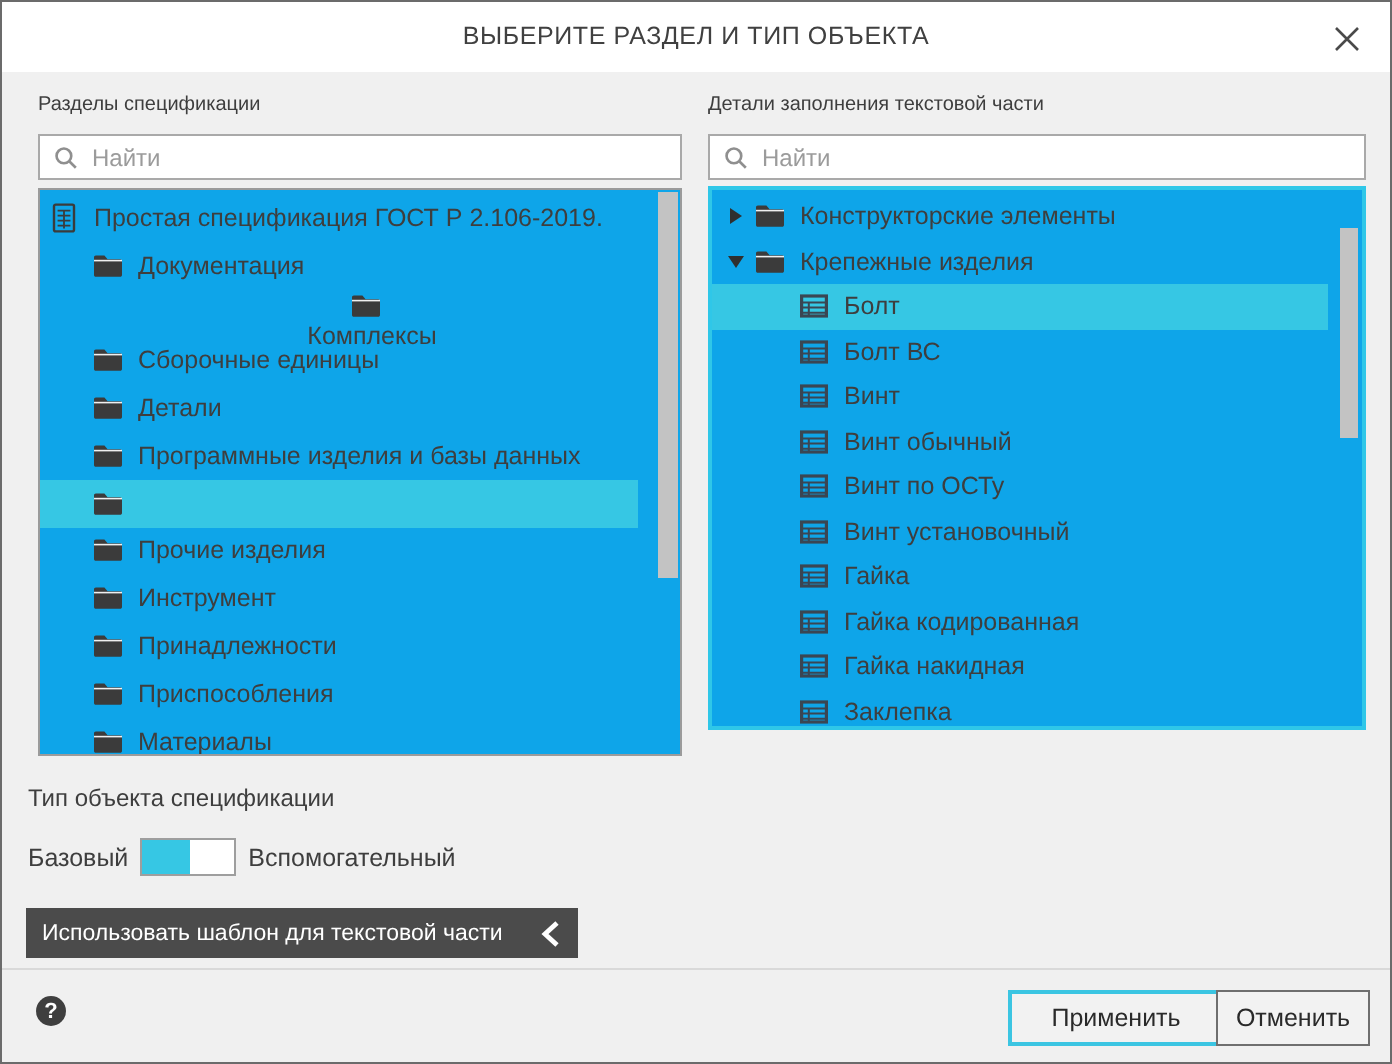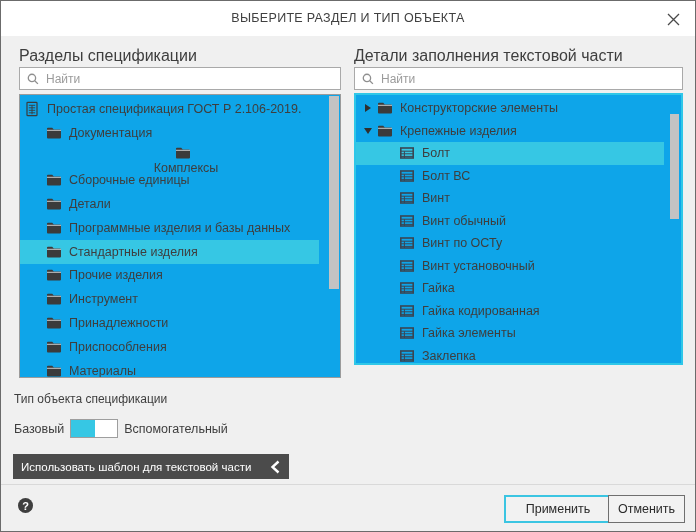--- a/index.html
+++ b/index.html
@@ -5,21 +5,21 @@
   * { margin:0; padding:0; box-sizing:border-box; }
   body { background:#ffffff; font-family:"Liberation Sans", sans-serif; }
   .dialog {
     position:relative; width:696px; height:532px;
     background:#f0f0f0; border:1px solid #6b6b6b; overflow:hidden;
   }
   .titlebar { position:absolute; left:0; top:0; right:0; height:35px; background:#ffffff; }
   .title { display:block; text-align:center; line-height:35px; font-size:12.5px; color:#404040; letter-spacing:.3px; }
   .close-btn { position:absolute; right:13px; top:9px; width:18px; height:18px; cursor:pointer; display:flex; align-items:center; justify-content:center; }
 
-  .panel-title { position:absolute; font-size:16px; color:#3e3e3e; }
+  .panel-title { position:absolute; font-size:10px; color:#3e3e3e; }
   .pt-left { left:18px; top:46px; }
   .pt-right { left:353px; top:46px; }
 
   .searchbox {
     position:absolute; height:23px; background:#ffffff; border:1px solid #a9a9a9;
     display:flex; align-items:center; padding-left:6px;
   }
   .sb-left { left:18px; top:66px; width:322px; }
   .sb-right { left:353px; top:66px; width:329px; }
   .searchbox input {
@@ -166,21 +166,20 @@
         </span>
         <span class="lbl">Программные изделия и базы данных</span>
       </div>
       <div class="row selected" style="padding-left: 26px;">
         <span class="icon">
           <svg width="16" height="16" viewBox="0 0 16 16">
             <path fill="#3b3b3b" d="M1 3.6 C1 3.1 1.4 2.7 1.9 2.7 h4.3 l1.6 1.9 h6.3 c.5 0 .9.4.9.9 v7 c0 .5-.4.9-.9.9 H1.9 c-.5 0-.9-.4-.9-.9 z"></path>
             <path stroke="#f0f0f0" stroke-width="0.8" fill="none" d="M1 5.3 h14"></path>
           </svg>
         </span>
-        <span class="lbl">Стандартные изделия</span>
       </div>
       <div class="row" style="padding-left: 26px;">
         <span class="icon">
           <svg width="16" height="16" viewBox="0 0 16 16">
             <path fill="#3b3b3b" d="M1 3.6 C1 3.1 1.4 2.7 1.9 2.7 h4.3 l1.6 1.9 h6.3 c.5 0 .9.4.9.9 v7 c0 .5-.4.9-.9.9 H1.9 c-.5 0-.9-.4-.9-.9 z"></path>
             <path stroke="#f0f0f0" stroke-width="0.8" fill="none" d="M1 5.3 h14"></path>
           </svg>
         </span>
         <span class="lbl">Прочие изделия</span>
       </div>
@@ -338,21 +337,21 @@
       </div>
       <div class="row" style="padding-left: 43px;">
         <span class="icon">
           <svg width="16" height="16" viewBox="0 0 16 16">
             <g fill="none" stroke="#3a4653">
               <rect x="1.8" y="3" width="12.4" height="10" stroke-width="1.6"></rect>
               <path d="M1.8 6.2 h12.4 M1.8 8.8 h12.4 M1.8 11.4 h12.4 M5.4 6.2 V13" stroke-width="1"></path>
             </g>
           </svg>
         </span>
-        <span class="lbl">Гайка элементы</span>
+        <span class="lbl">Гайка накидная</span>
       </div>
       <div class="row" style="padding-left: 43px;">
         <span class="icon">
           <svg width="16" height="16" viewBox="0 0 16 16">
             <g fill="none" stroke="#3a4653">
               <rect x="1.8" y="3" width="12.4" height="10" stroke-width="1.6"></rect>
               <path d="M1.8 6.2 h12.4 M1.8 8.8 h12.4 M1.8 11.4 h12.4 M5.4 6.2 V13" stroke-width="1"></path>
             </g>
           </svg>
         </span>

